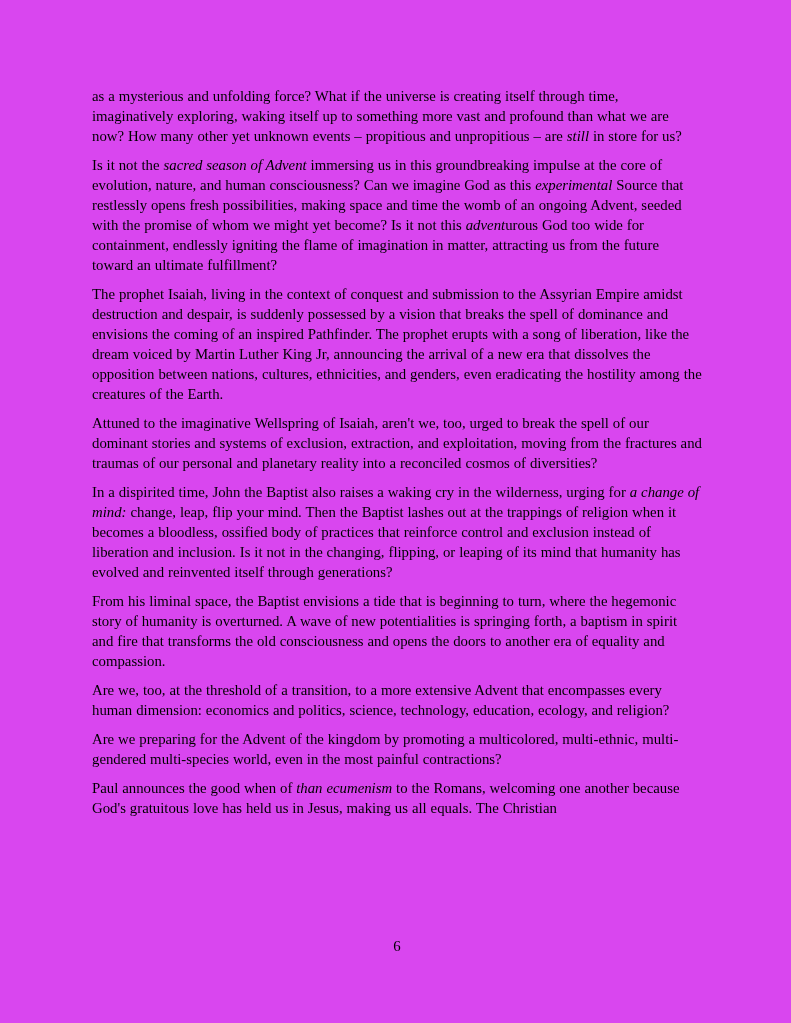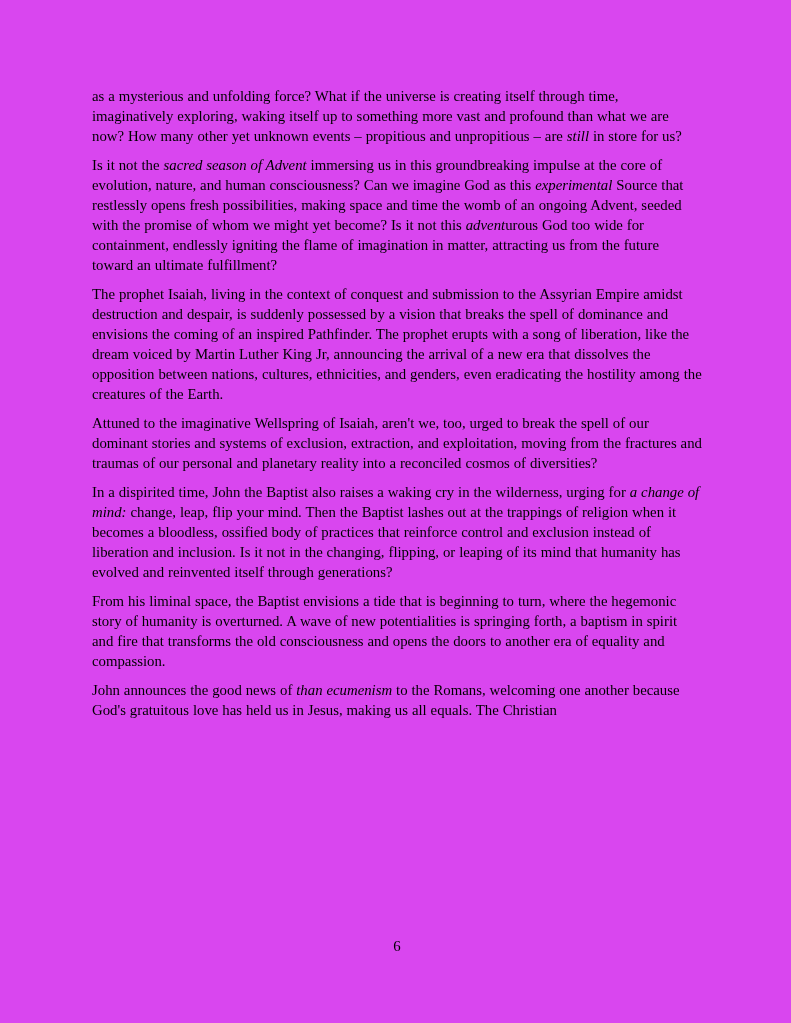--- a/index.html
+++ b/index.html
@@ -46,16 +46,18 @@
 <body>
 
 <div class="page">
   <div class="content">
       <p class="para"><span>as a mysterious and unfolding force? What if the universe is creating itself through time, imaginatively exploring, waking itself up to something more vast and profound than what we are now? How many other yet unknown events – propitious and unpropitious – are </span><em>still</em><span> in store for us?</span></p>
       <p class="para"><span>Is it not the </span><em>sacred season of Advent</em><span> immersing us in this groundbreaking impulse at the core of evolution, nature, and human consciousness? Can we imagine God as this </span><em>experimental</em><span> Source that restlessly opens fresh possibilities, making space and time the womb of an ongoing Advent, seeded with the promise of whom we might yet become? Is it not this </span><em>advent</em><span>urous God too wide for containment, endlessly igniting the flame of imagination in matter, attracting us from the future toward an ultimate fulfillment?</span></p>
       <p class="para"><span>The prophet Isaiah, living in the context of conquest and submission to the Assyrian Empire amidst destruction and despair, is suddenly possessed by a vision that breaks the spell of dominance and envisions the coming of an inspired Pathfinder. The prophet erupts with a song of liberation, like the dream voiced by Martin Luther King Jr, announcing the arrival of a new era that dissolves the opposition between nations, cultures, ethnicities, and genders, even eradicating the hostility among the creatures of the Earth.</span></p>
       <p class="para"><span>Attuned to the imaginative Wellspring of Isaiah, aren't we, too, urged to break the spell of our dominant stories and systems of exclusion, extraction, and exploitation, moving from the fractures and traumas of our personal and planetary reality into a reconciled cosmos of diversities?</span></p>
       <p class="para"><span>In a dispirited time, John the Baptist also raises a waking cry in the wilderness, urging for </span><em>a change of mind:</em><span> change, leap, flip your mind. Then the Baptist lashes out at the trappings of religion when it becomes a bloodless, ossified body of practices that reinforce control and exclusion instead of liberation and inclusion. Is it not in the changing, flipping, or leaping of its mind that humanity has evolved and reinvented itself through generations?</span></p>
       <p class="para"><span>From his liminal space, the Baptist envisions a tide that is beginning to turn, where the hegemonic story of humanity is overturned. A wave of new potentialities is springing forth, a baptism in spirit and fire that transforms the old consciousness and opens the doors to another era of equality and compassion.</span></p>
-      <p class="para"><span>John announces the good news of </span><em>than ecumenism</em><span> to the Romans, welcoming one another because God's gratuitous love has held us in Jesus, making us all equals. The Christian</span></p>
+      <p class="para"><span>Are we, too, at the threshold of a transition, to a more extensive Advent that encompasses every human dimension: economics and politics, science, technology, education, ecology, and religion?</span></p>
+      <p class="para"><span>Are we preparing for the Advent of the kingdom by promoting a multicolored, multi-ethnic, multi-gendered multi-species world, even in the most painful contractions?</span></p>
+      <p class="para"><span>Paul announces the good when of </span><em>than ecumenism</em><span> to the Romans, welcoming one another because God's gratuitous love has held us in Jesus, making us all equals. The Christian</span></p>
     </div>
   <div class="page-number">6</div>
 </div>
 
 </body></html>

